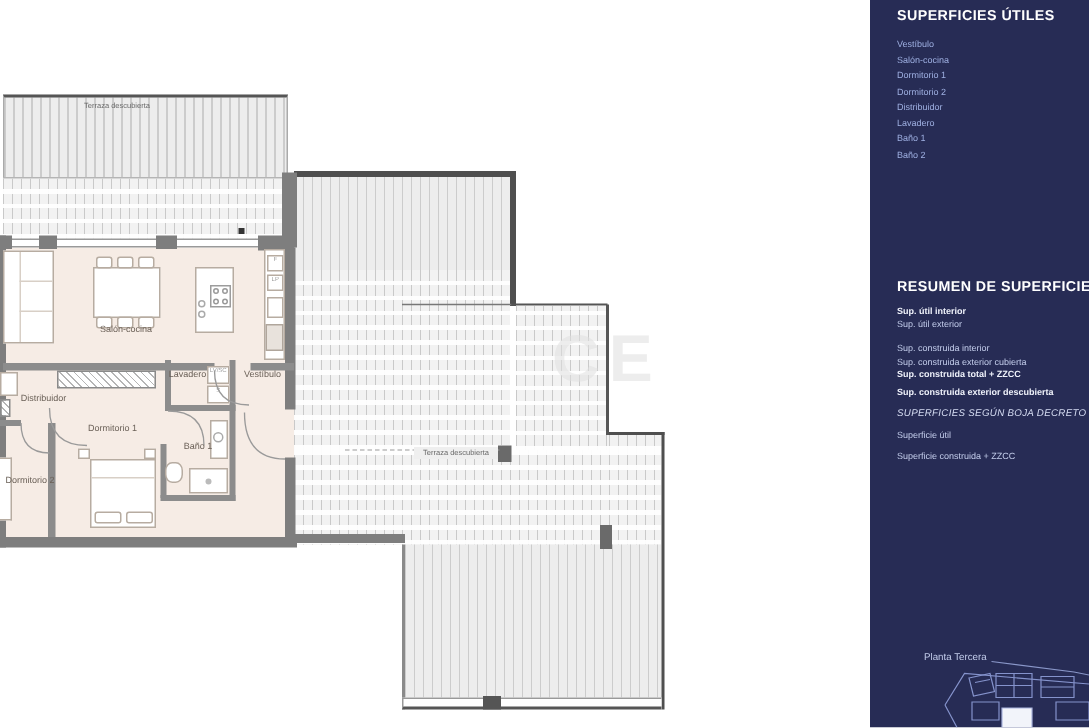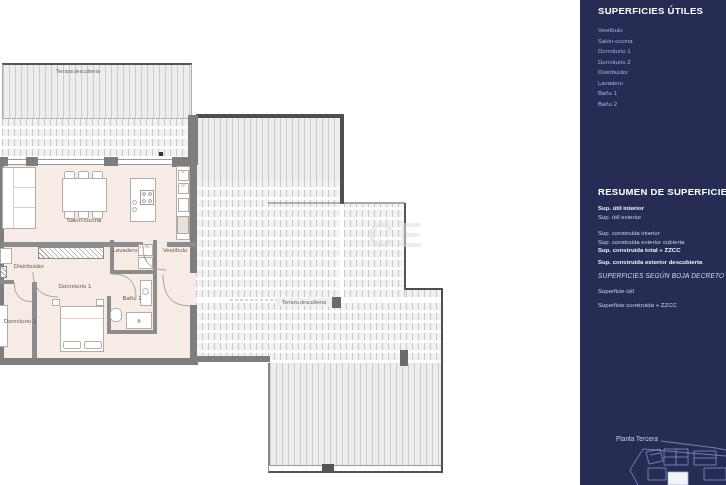--- a/index.html
+++ b/index.html
@@ -24,21 +24,21 @@
   #sidebar{position:absolute;left:580px;top:0;width:146px;height:485px;background:#272c55;z-index:1;}
   .sb{position:absolute;white-space:nowrap;}
   .sb-title{font-size:9.5px;font-weight:bold;color:#ffffff;letter-spacing:.3px;}
   .sb-item{font-size:6px;color:#9fb0e2;}
   .sb-line{font-size:6px;color:#c3cdeb;}
   .sb-line.bold{font-weight:bold;color:#eef1fa;}
   .sb-decreto{font-size:6.5px;font-style:italic;color:#d5dcf2;letter-spacing:.2px;}
   .sb-floor{font-size:6.5px;color:#c3cdeb;}
   #overlay{position:absolute;left:0;top:0;z-index:6;pointer-events:none;}
   .z2{z-index:2}.z3{z-index:3}.z4{z-index:4}.z5{z-index:5}
-  #watermark{position:absolute;left:368px;top:215px;font-size:35px;font-weight:bold;
+  #watermark{position:absolute;left:368px;top:215px;font-size:44px;font-weight:bold;
     color:#e0e0e0;opacity:.55;letter-spacing:6px;z-index:8;}
 </style>
 </head>
 <body>
 
 <div id="app">
 
   <div class="abs hatchV z2" style="left:2px;top:63px;width:188px;height:55px;border-top:2px solid #555;border-left:1px solid #aaa;border-right:1px solid #aaa;"></div>
   <div class="abs hatchD z2" style="left:2px;top:118px;width:188px;height:40px;border-top:1px solid #b5b5b5;"></div>
 

